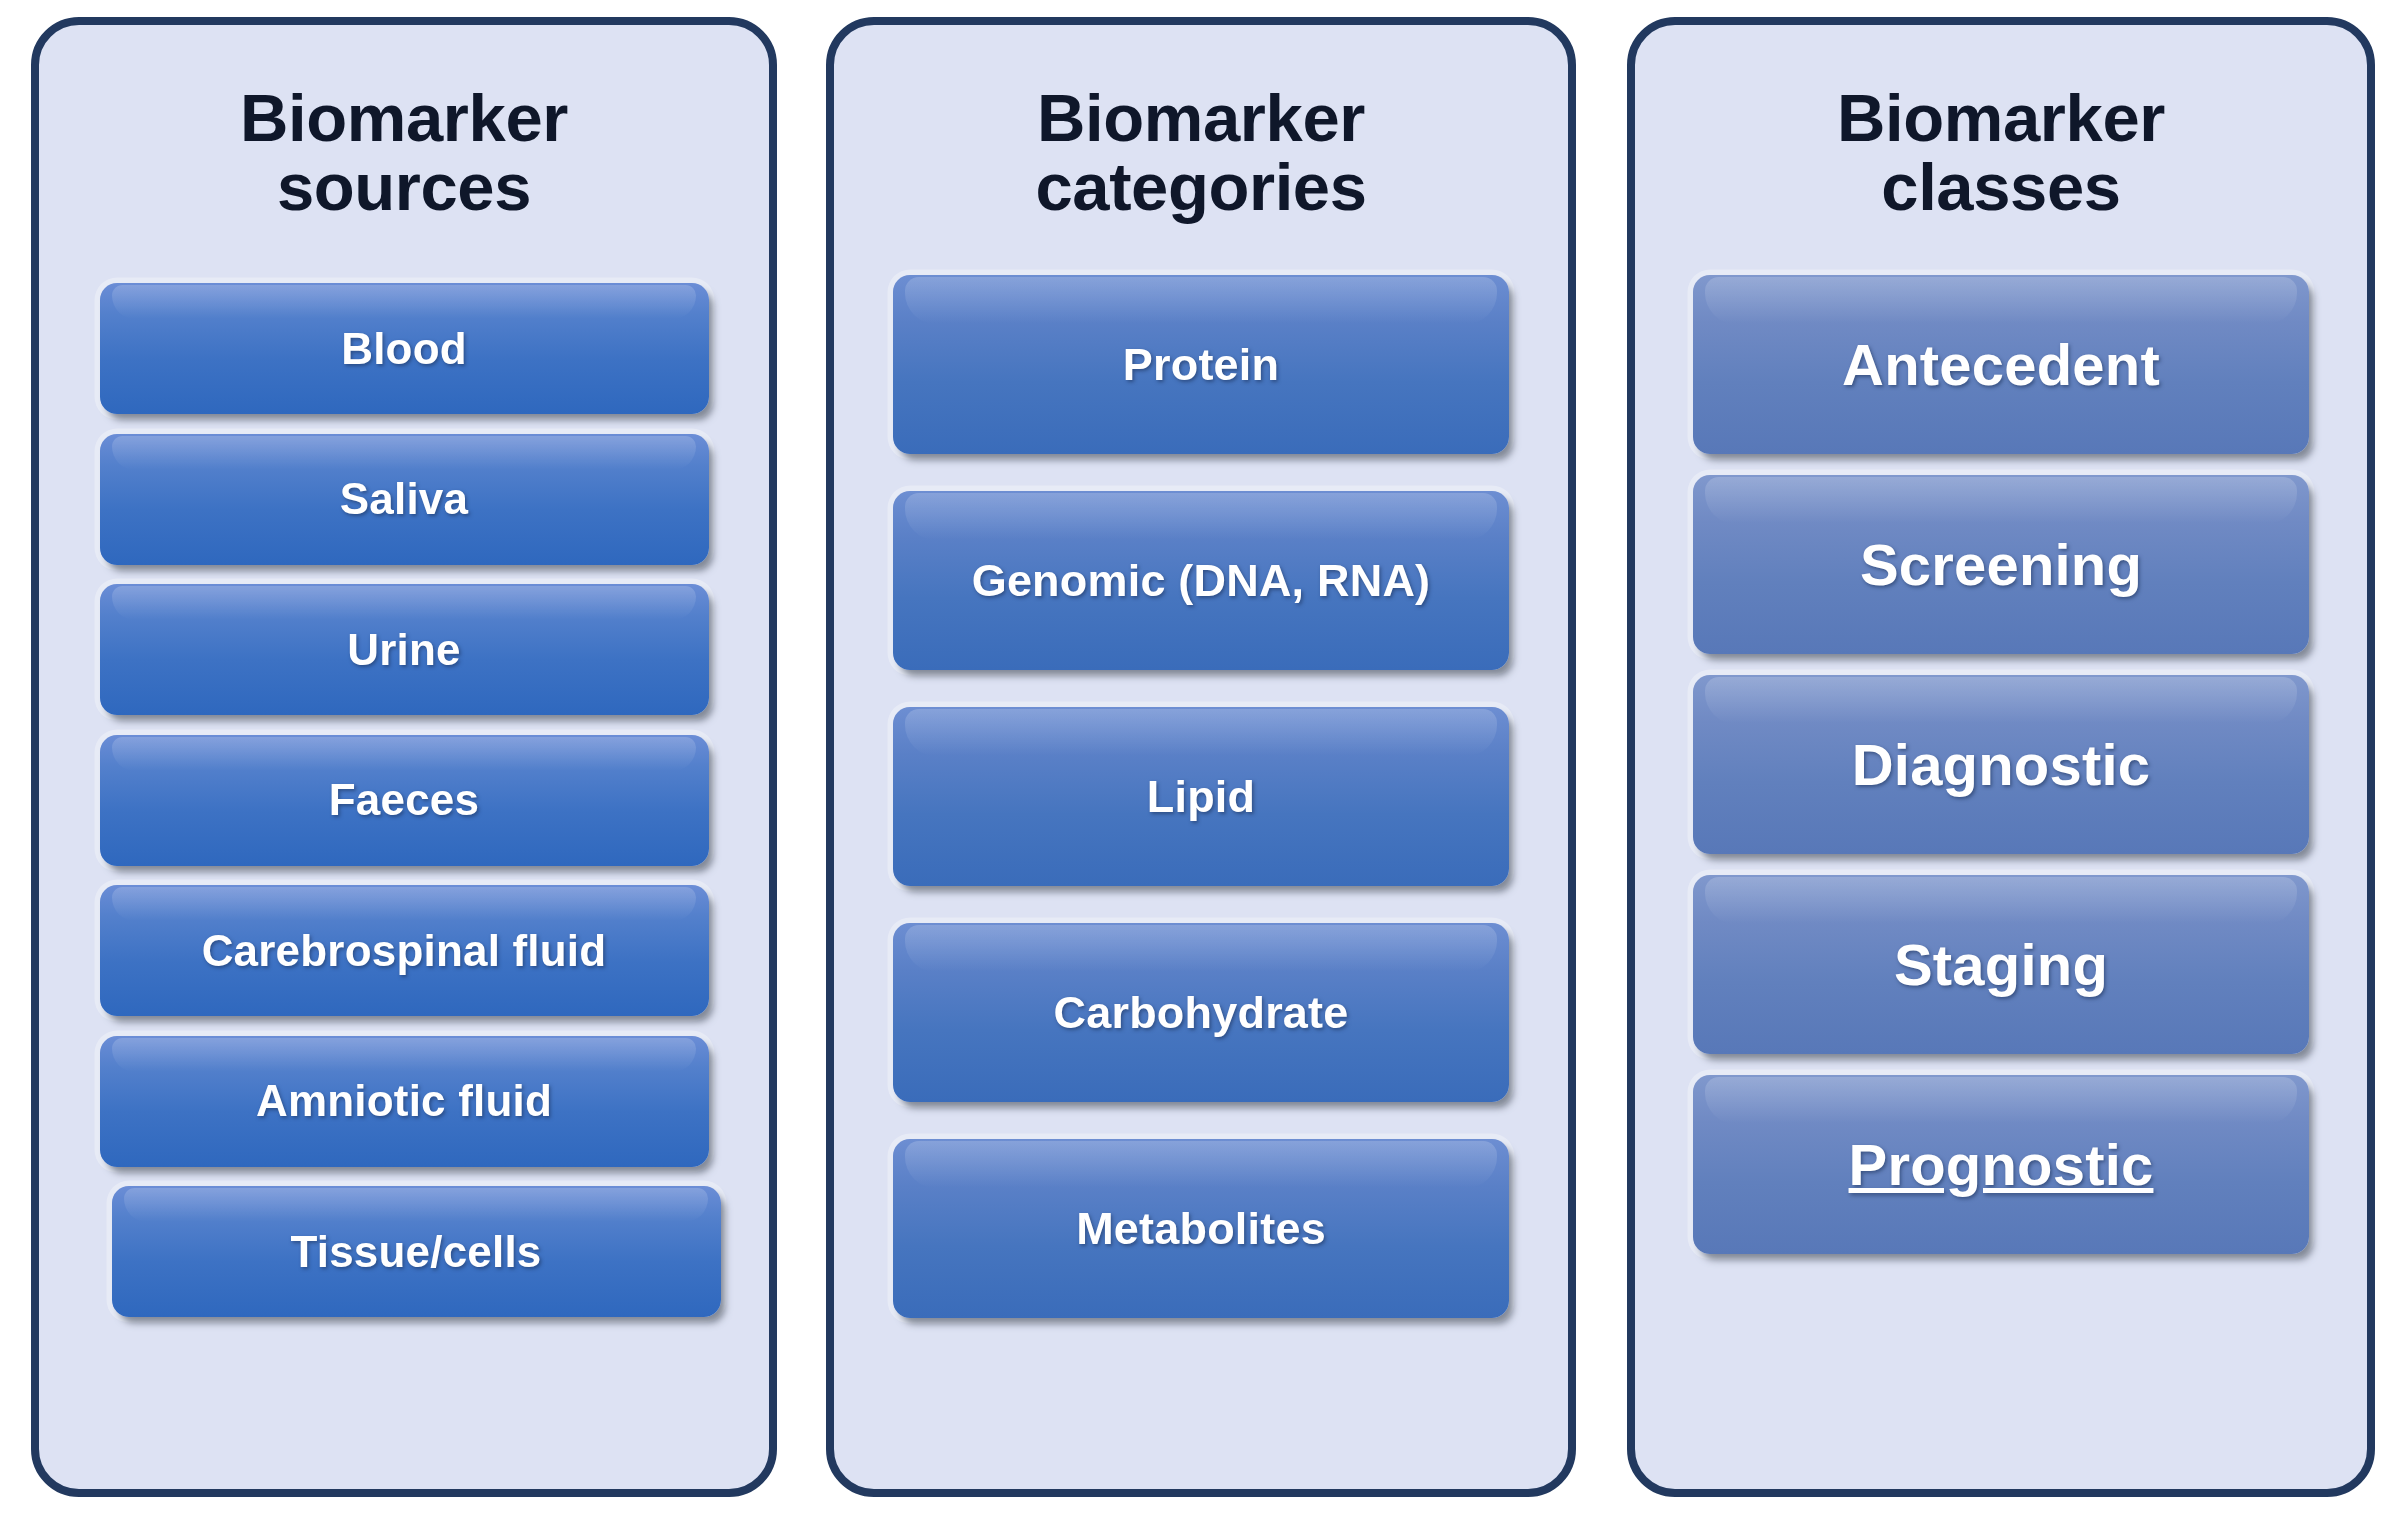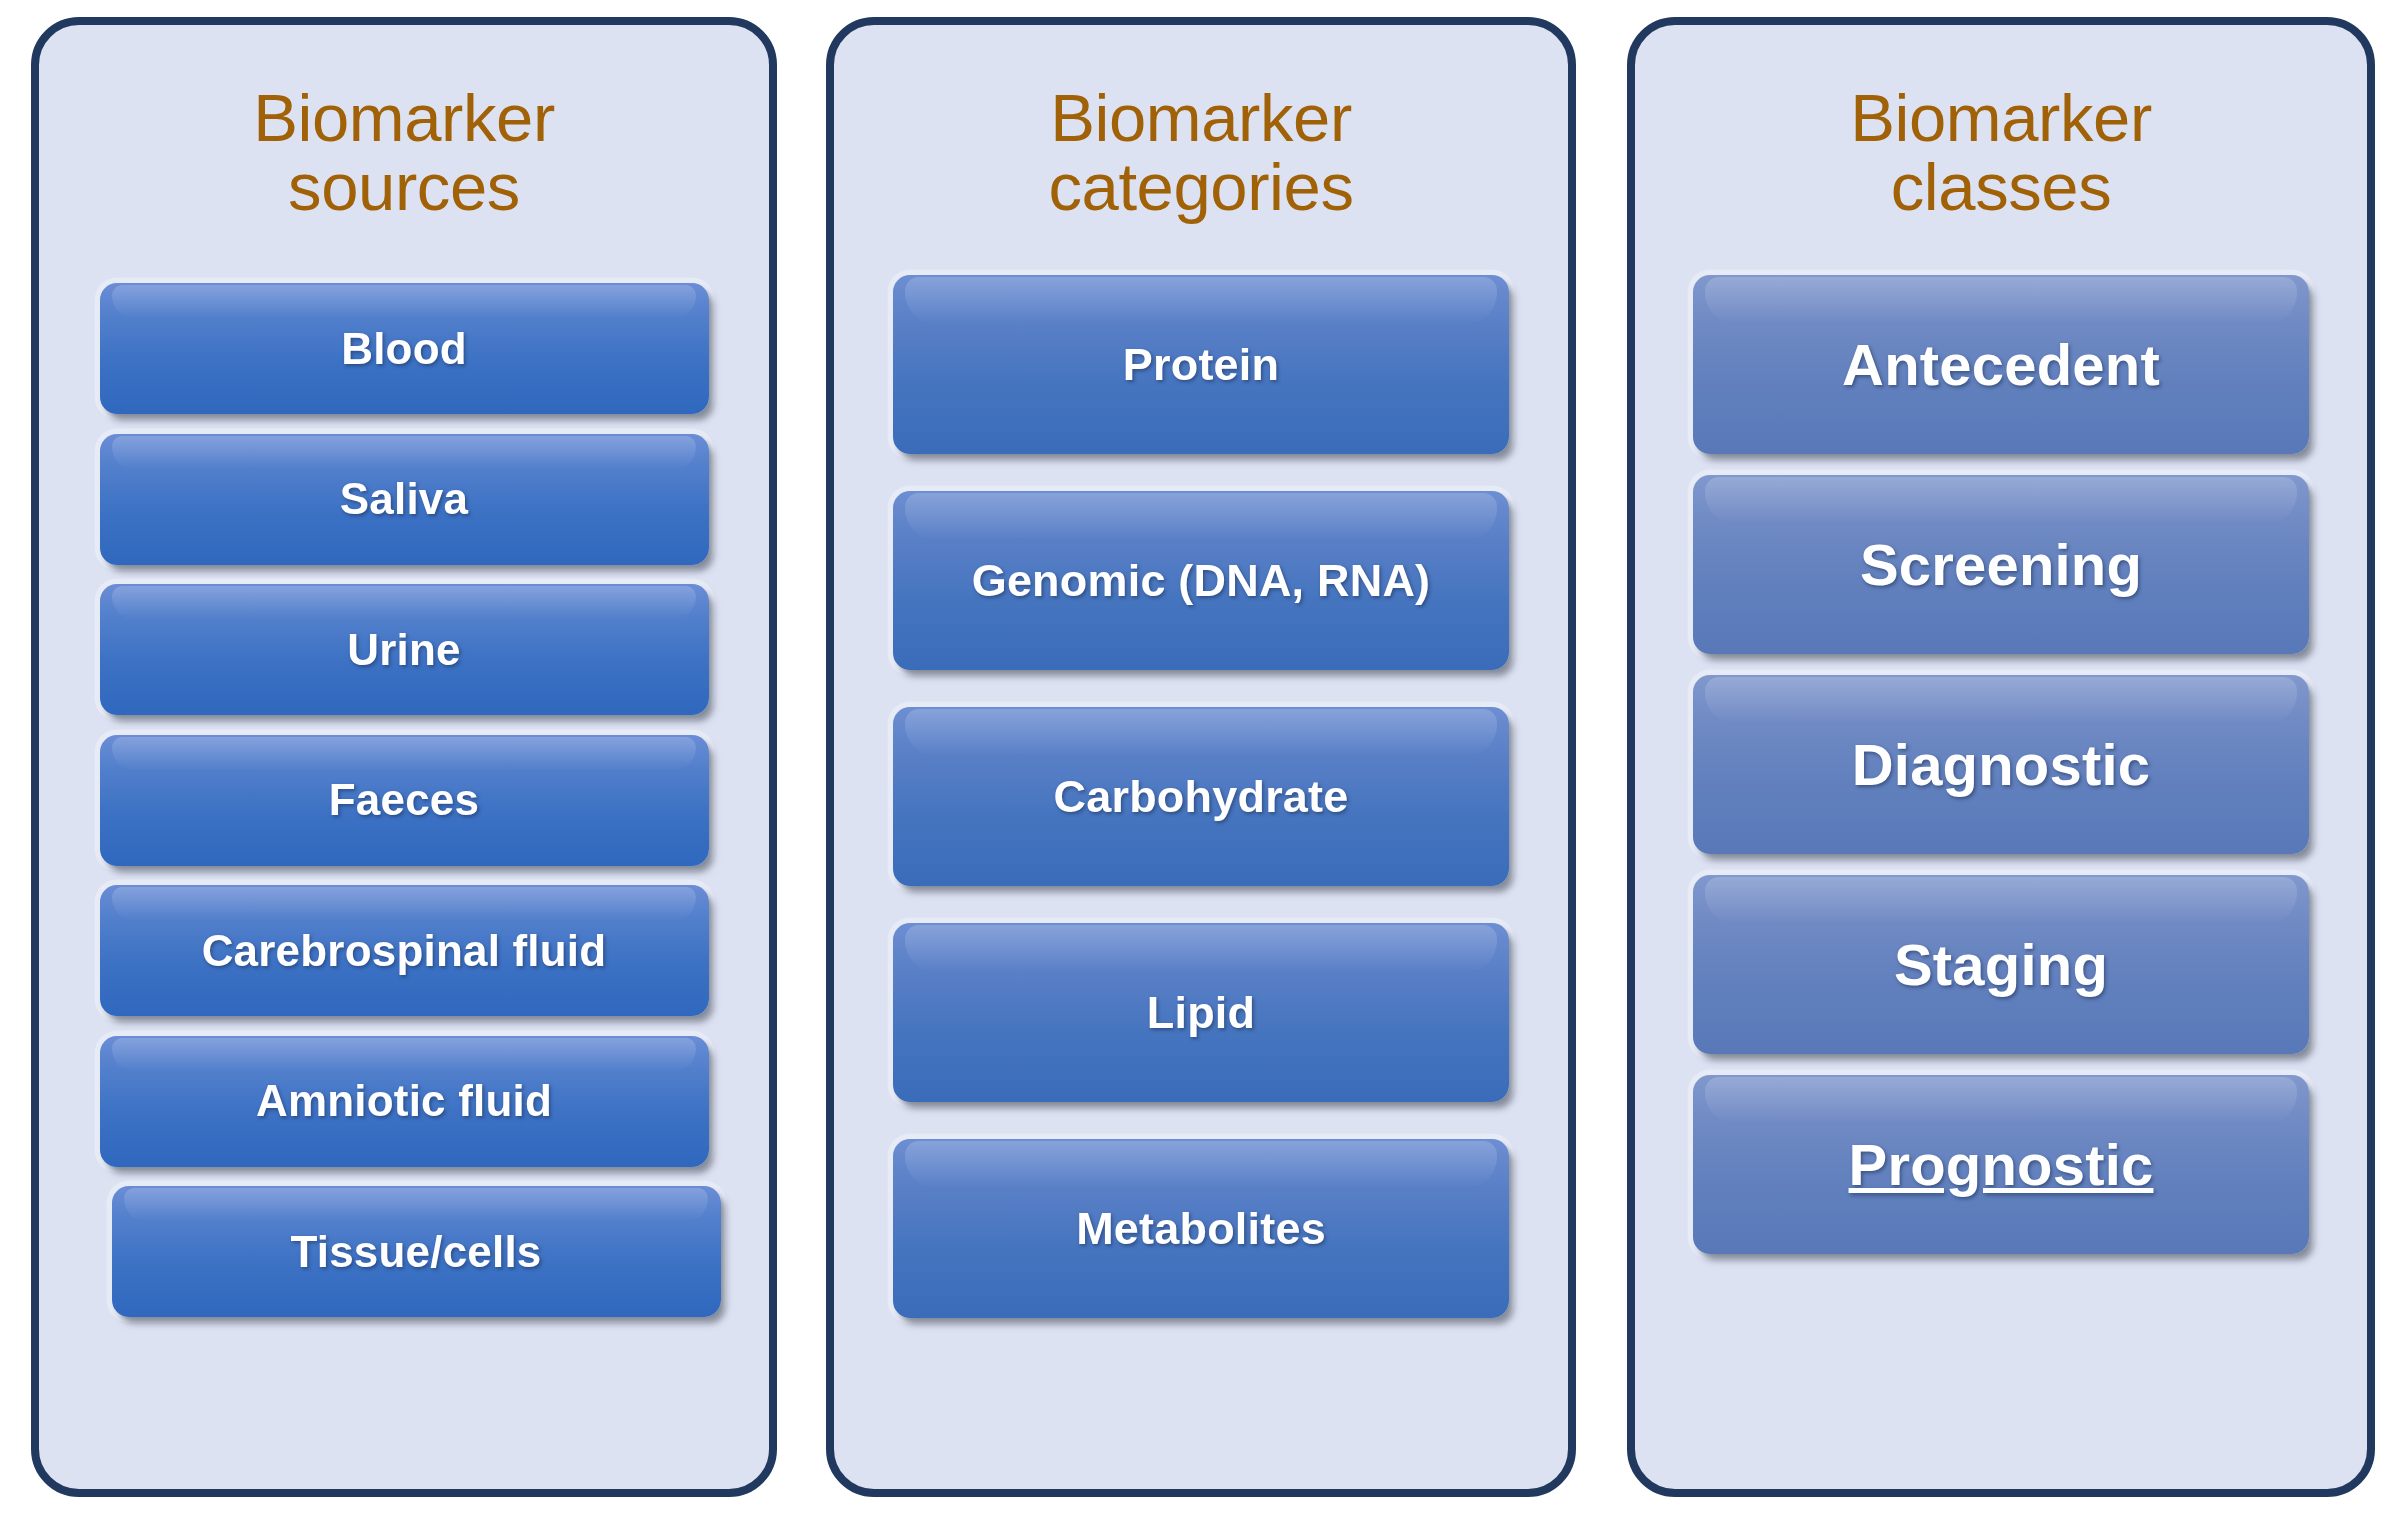--- a/index.html
+++ b/index.html
@@ -35,22 +35,22 @@
     align-items: center;
   }
   .panel.p1 { left: 31px;   top: 17px; width: 746px;  height: 1480px; }
   .panel.p2 { left: 826px; top: 17px; width: 750px;  height: 1480px; }
   .panel.p3 { left: 1627px; top: 17px; width: 748px;  height: 1480px; }
 
   
   .panel-title {
     margin: 0;
     padding: 0;
-    color: #a16207;
-    font-weight: 400;
+    color: #0f172a;
+    font-weight: 700;
     font-size: 67px;
     line-height: 1.03;
     text-align: center;
     letter-spacing: -0.4px;
     white-space: pre-line;
     width: 100%;
   }
   .panel.p1 .panel-title { margin-top: 58px; }
   .panel.p2 .panel-title { margin-top: 58px; }
   .panel.p3 .panel-title { margin-top: 58px; }
@@ -166,24 +166,24 @@
     <h2 class="panel-title">Biomarker
 categories</h2>
     <ul class="pill-list">
       <li class="pill">
         <span>Protein</span>
       </li>
       <li class="pill">
         <span>Genomic (DNA, RNA)</span>
       </li>
       <li class="pill">
+        <span>Lipid</span>
+      </li>
+      <li class="pill">
         <span>Carbohydrate</span>
-      </li>
-      <li class="pill">
-        <span>Lipid</span>
       </li>
       <li class="pill">
         <span>Metabolites</span>
       </li>
     </ul>
   </section>
 
   <section class="panel p3">
     <h2 class="panel-title">Biomarker
 classes</h2>

